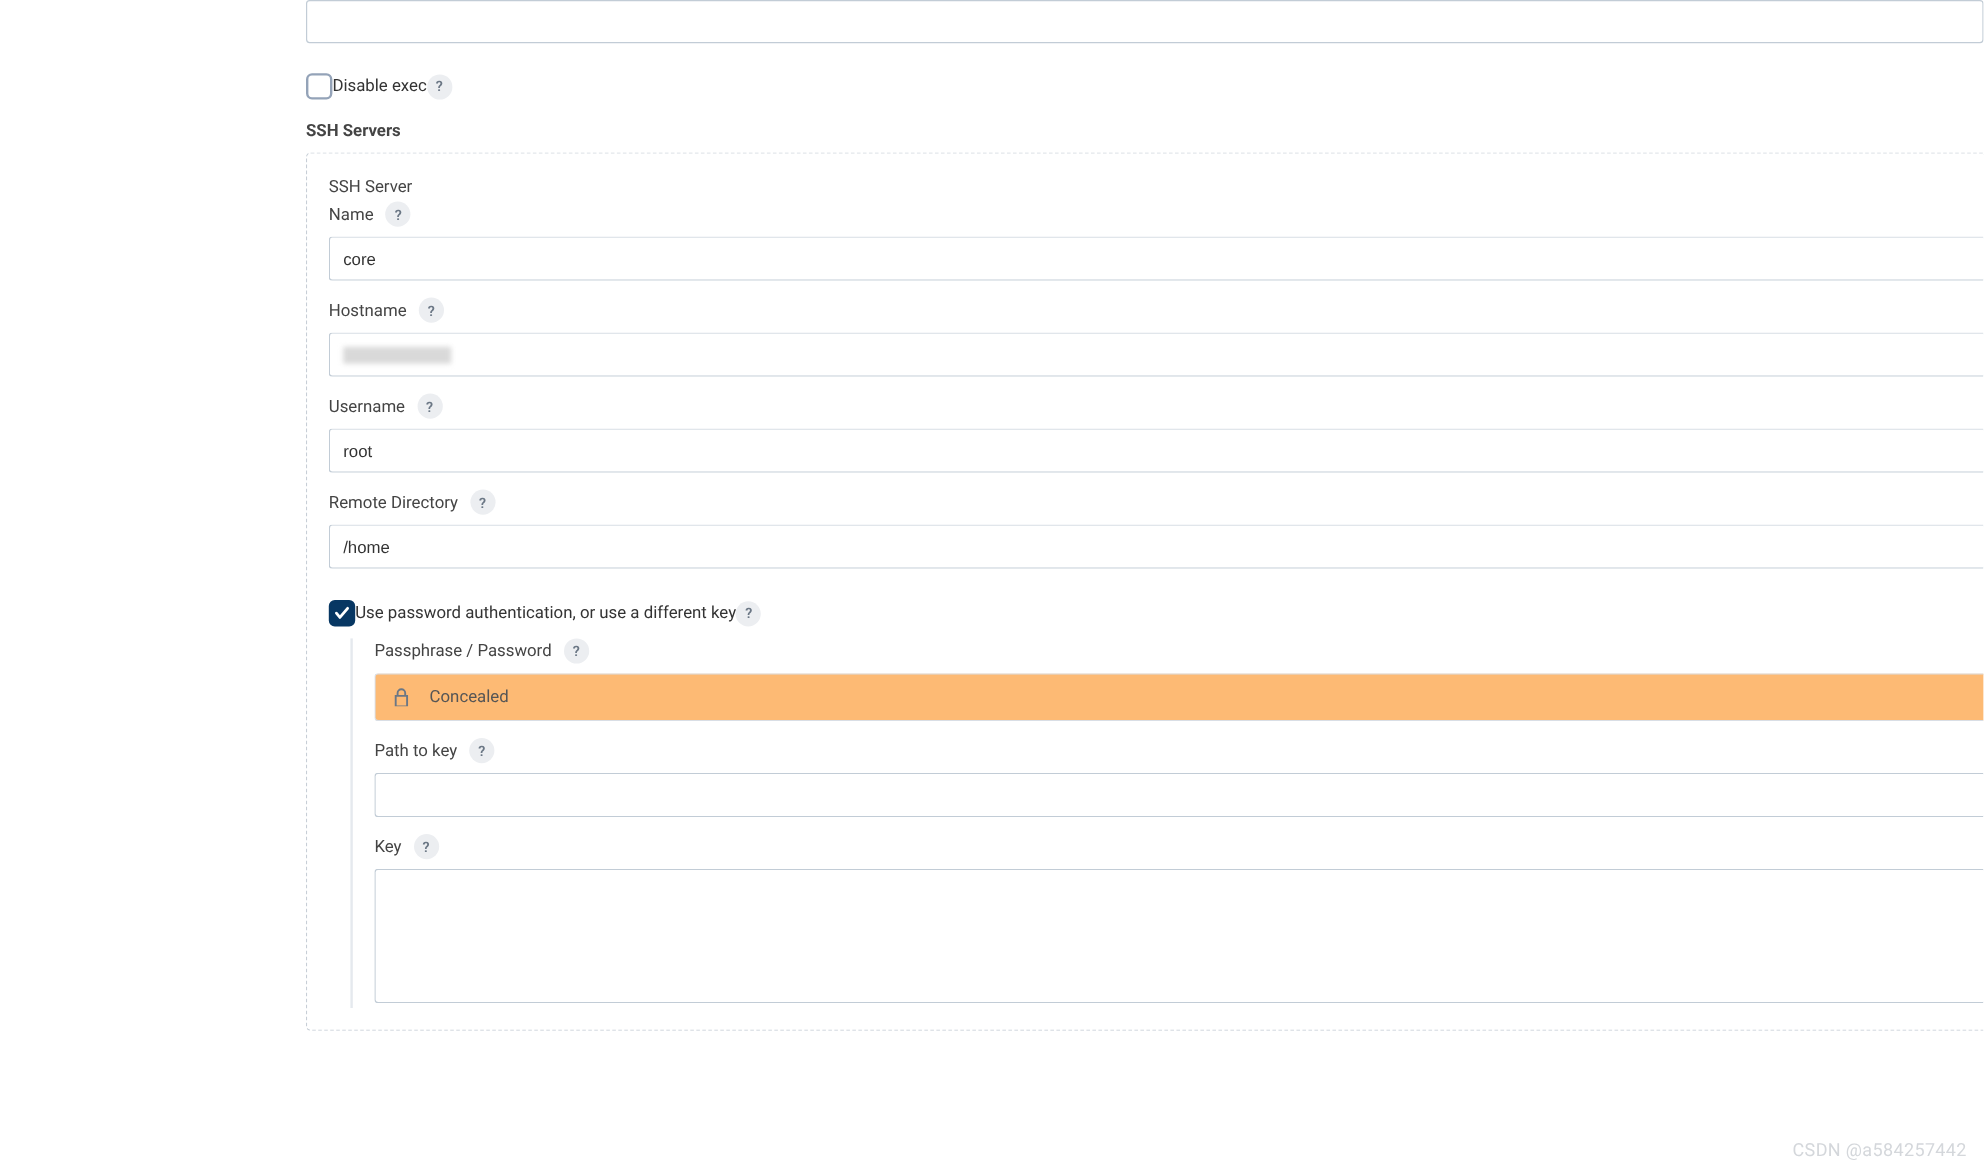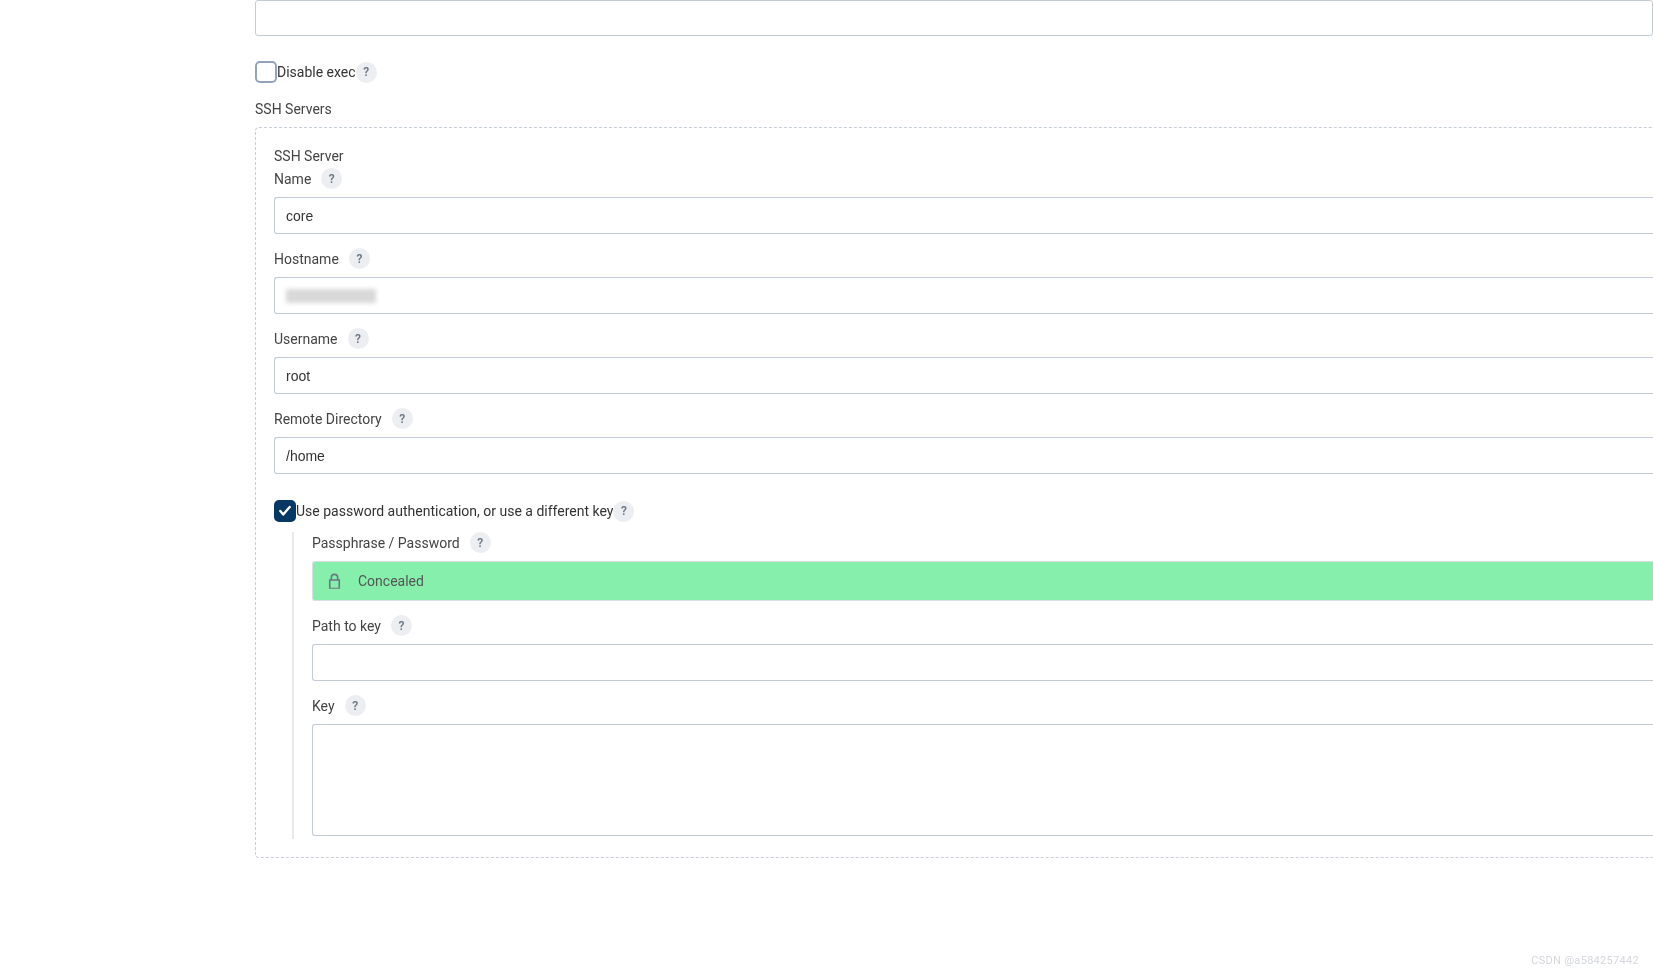--- a/index.html
+++ b/index.html
@@ -68,20 +68,21 @@
     cursor: pointer;
     flex-shrink: 0;
   }
 
   
   .section-title {
     color: #444;
     font-size: 14px;
     margin-bottom: 10px;
     margin-top: 12px;
+    font-weight: bold;
   }
 
   
   .dashed-outer {
     border: 1px dashed #c7ced6;
     border-right: none;
     border-radius: 4px 0 0 4px;
     padding: 20px 0 18px 18px;
   }
   .inner-form {   }
@@ -139,21 +140,21 @@
     margin-top: 6px;
   }
 
   .concealed-row {
     display: flex;
     align-items: center;
     height: 40px;
     border: 1px solid #d9dee5;
     border-right: none;
     border-radius: 3px 0 0 3px;
-    background: #86efac;
+    background: #fdba74;
     padding: 0 10px;
     gap: 13px;
   }
   .lock-wrap {
     width: 22px;
     height: 22px;
     display: flex;
     align-items: center;
     justify-content: center;
     color: #6b7785;
@@ -173,21 +174,21 @@
     background: #fff;
     outline: none;
     resize: none;
   }
 
   .watermark {
     position: fixed;
     right: 14px;
     bottom: 8px;
     color: #d4d7db;
-    font-size: 11px;
+    font-size: 15px;
     letter-spacing: .3px;
     pointer-events: none;
   }
 </style>
 </head>
 <body>
 
 <div class="page">
 
   <div class="top-box"></div>

